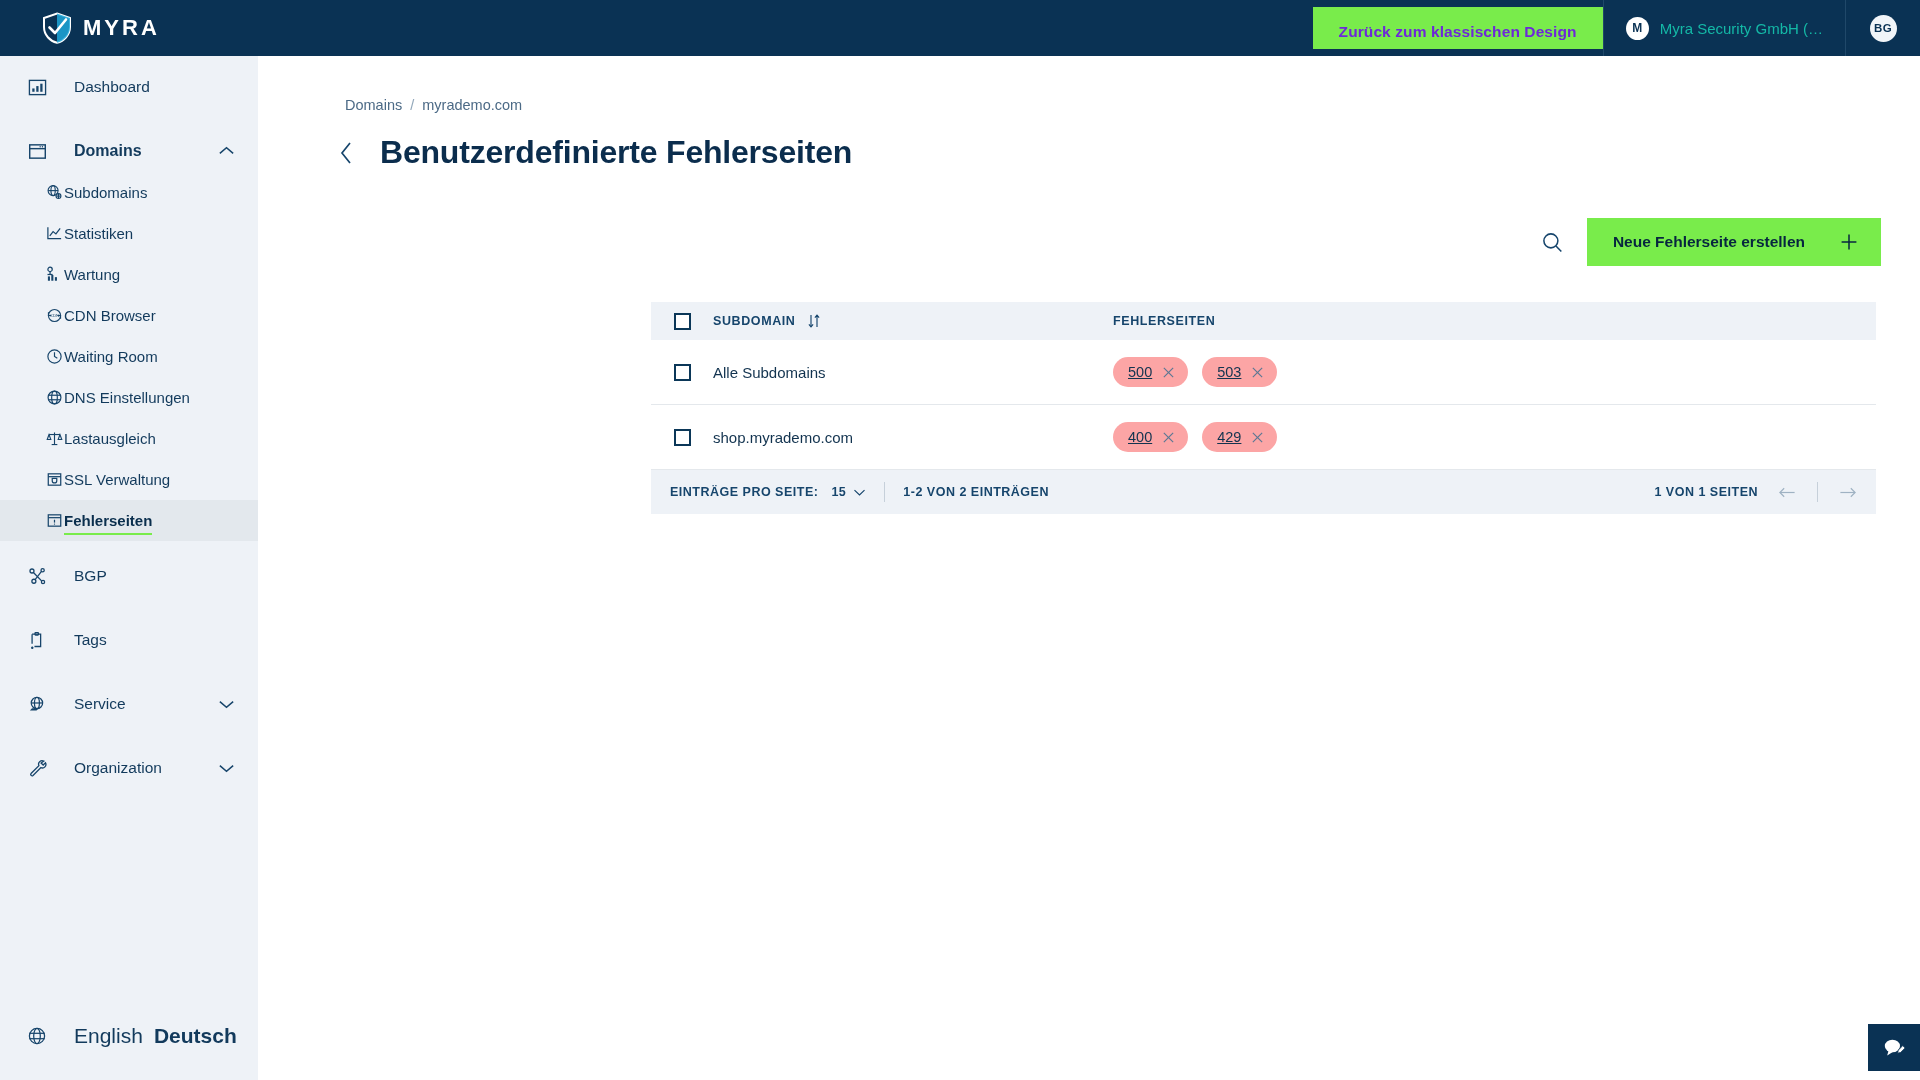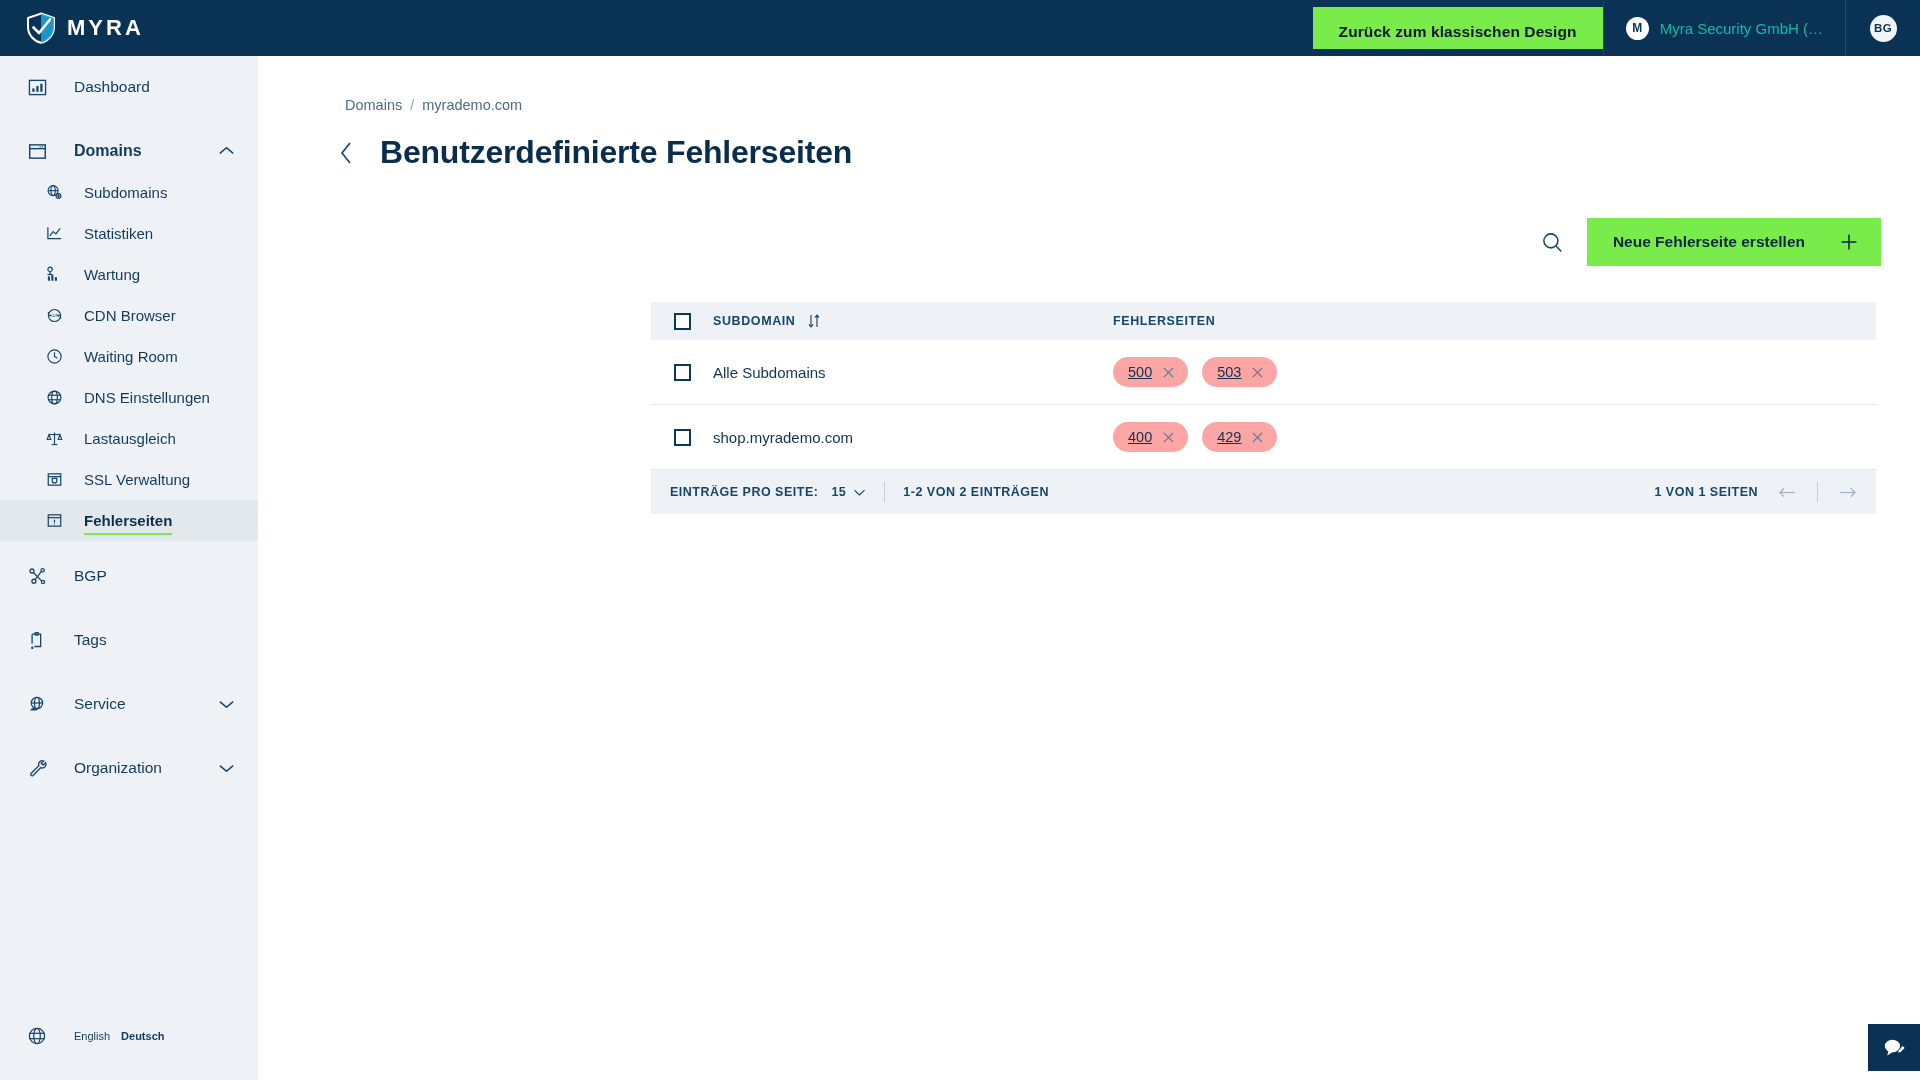--- a/index.html
+++ b/index.html
@@ -13,32 +13,32 @@
   }
 
   
   .topbar{
     position:absolute;top:0;left:0;width:1920px;height:56px;
     background:#0a3254;
     display:flex;align-items:stretch;
     z-index:30;
   }
   .logo-zone{
-    width:306px;display:flex;align-items:center;gap:11px;padding-left:26px;flex:none;
+    width:306px;display:flex;align-items:center;gap:11px;padding-left:42px;flex:none;
   }
   .logo-shield{width:30px;height:32px;flex:none;display:block;}
   .logo-word{
     color:#ffffff;font-size:22px;font-weight:700;letter-spacing:3px;
     font-family:"Liberation Sans",sans-serif;
   }
   .topbar-spacer{flex:1 1 auto;}
   .back-btn{
     align-self:center;
     background:#79ec4b;
-    color:#0f172a;
+    color:#6d28d9;
     font-size:15.5px;font-weight:700;
     border:none;
     height:42px;
     padding:16px 26px;
     cursor:pointer;
     letter-spacing:.1px;
     white-space:nowrap;
     margin-right:0;
   }
   .hdr-sep{width:1px;background:#204869;margin:0;flex:none;}
@@ -77,34 +77,34 @@
   .nav-item .lbl{
     margin-left:26px;font-size:15.5px;color:#123a5c;white-space:nowrap;
   }
   .nav-item.bold .lbl{font-weight:700;font-size:16px;}
   .nav-item .chev{margin-left:auto;color:#17456b;display:flex;align-items:center;}
   .sub-item{
     display:flex;align-items:center;height:41px;padding-left:44px;padding-right:22px;
     cursor:pointer;position:relative;
   }
   .sub-item .ico{width:20px;height:20px;flex:none;display:flex;align-items:center;justify-content:center;color:#17456b;}
-  .sub-item .lbl{margin-left:20px;font-size:15px;color:#123a5c;white-space:nowrap;position:relative;}
+  .sub-item .lbl{font-size:15px;color:#123a5c;white-space:nowrap;position:relative;}
   .sub-item.active{background:#e3e8ed;}
   .sub-item.active .lbl{font-weight:700;color:#0a2e4d;}
   .sub-item.active .lbl::after{
     content:"";position:absolute;left:0;right:0;bottom:-6px;height:2.5px;background:#79ec4b;
   }
   .nav-gap{height:14px;}
   .sidebar-foot{flex:none;padding-bottom:18px;}
   .foot-item{
     display:flex;align-items:center;height:52px;padding-left:26px;cursor:pointer;
   }
   .foot-item .ico{width:22px;height:22px;flex:none;display:flex;align-items:center;justify-content:center;color:#17456b;}
   .foot-item .lbl{margin-left:26px;font-size:15.5px;color:#123a5c;}
-  .lang-opt{font-size:11px;color:#123a5c;cursor:pointer;}
+  .lang-opt{font-size:21px;color:#123a5c;cursor:pointer;}
   .lang-opt.sel{font-weight:700;margin-left:11px;}
 
   
   .main{
     position:absolute;top:56px;left:306px;width:1614px;height:1024px;
     background:#ffffff;overflow:hidden;
   }
   .breadcrumb{
     position:absolute;left:39px;top:41px;font-size:14.5px;color:#4c6a86;display:flex;gap:8px;
   }

